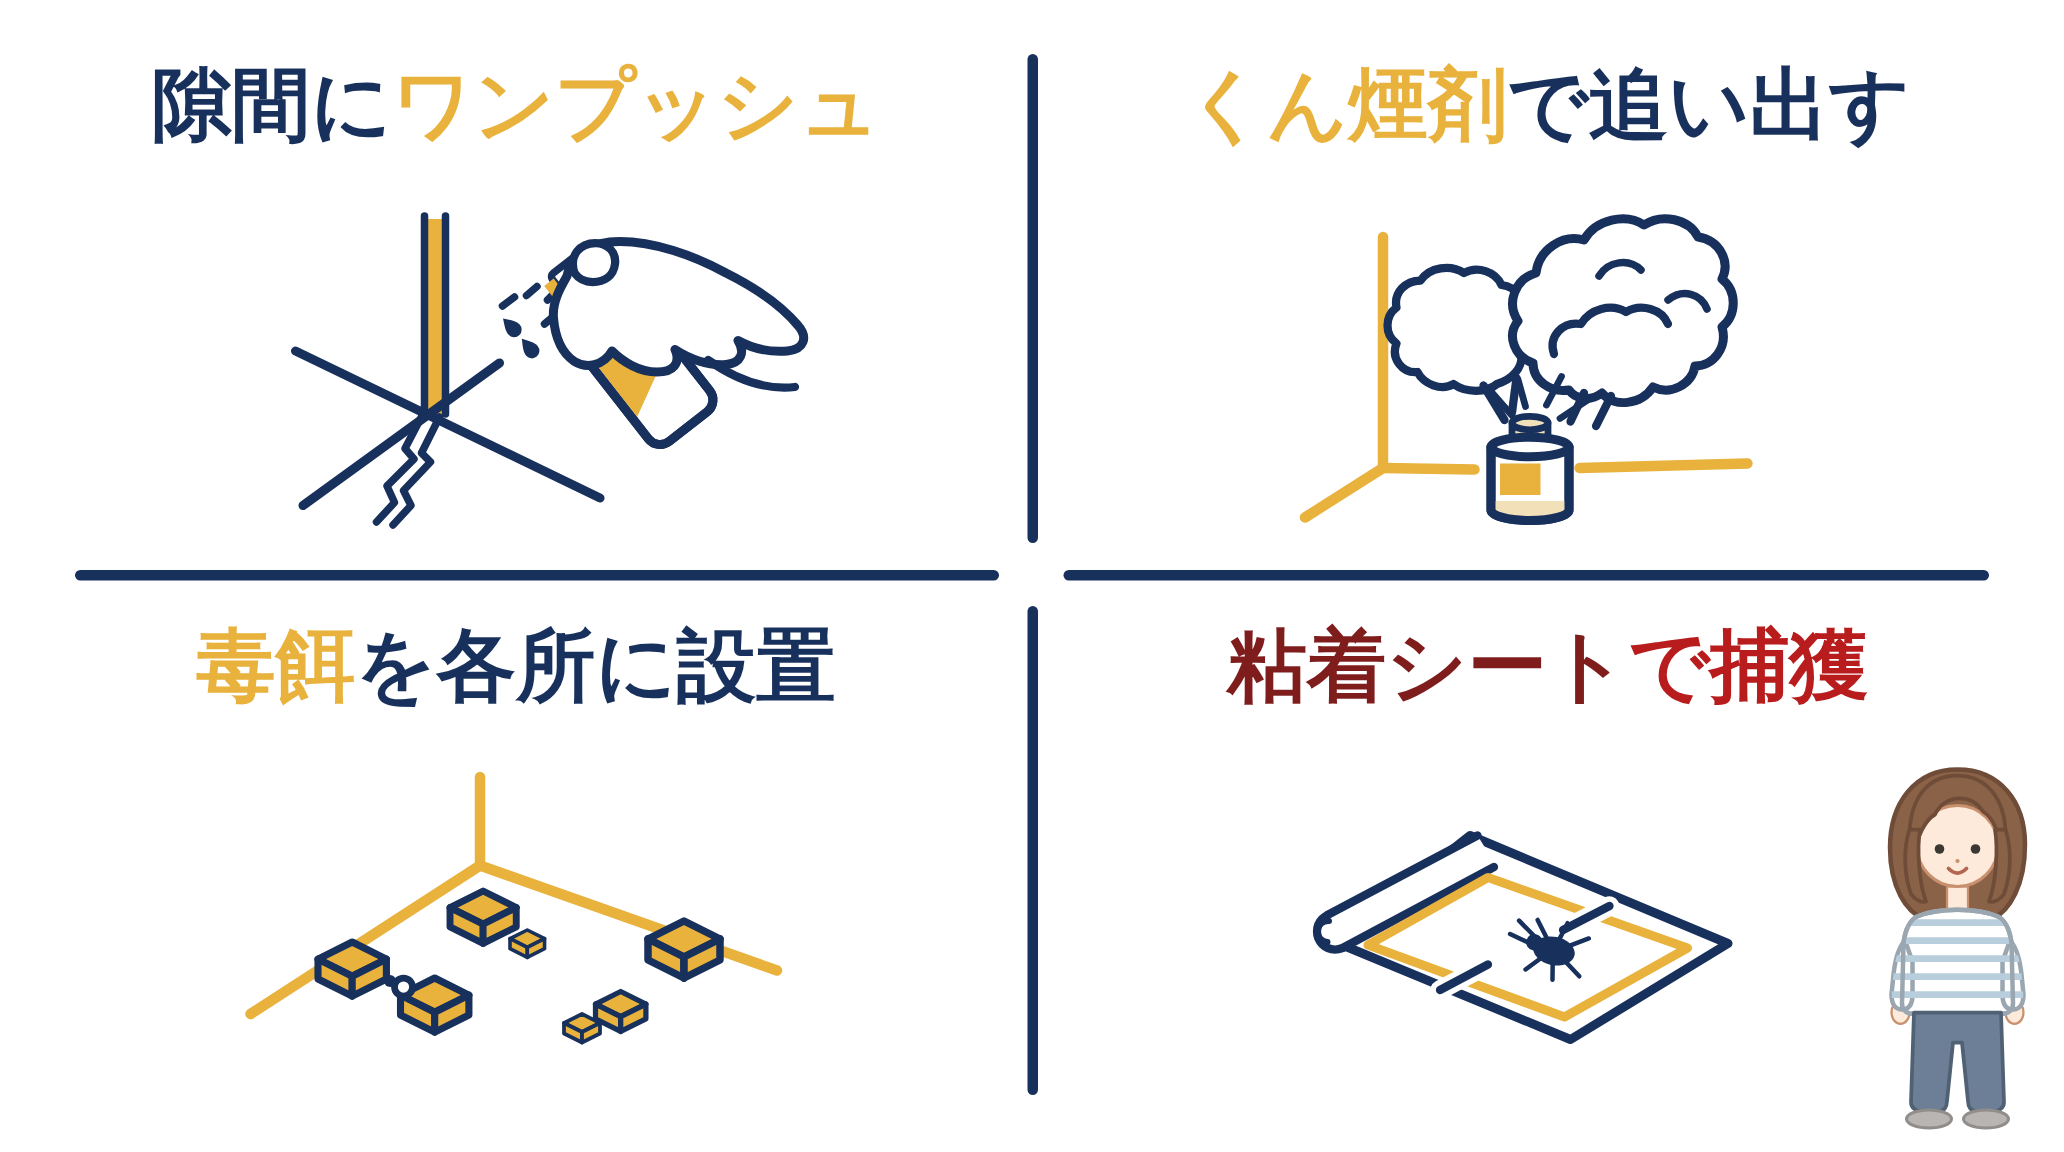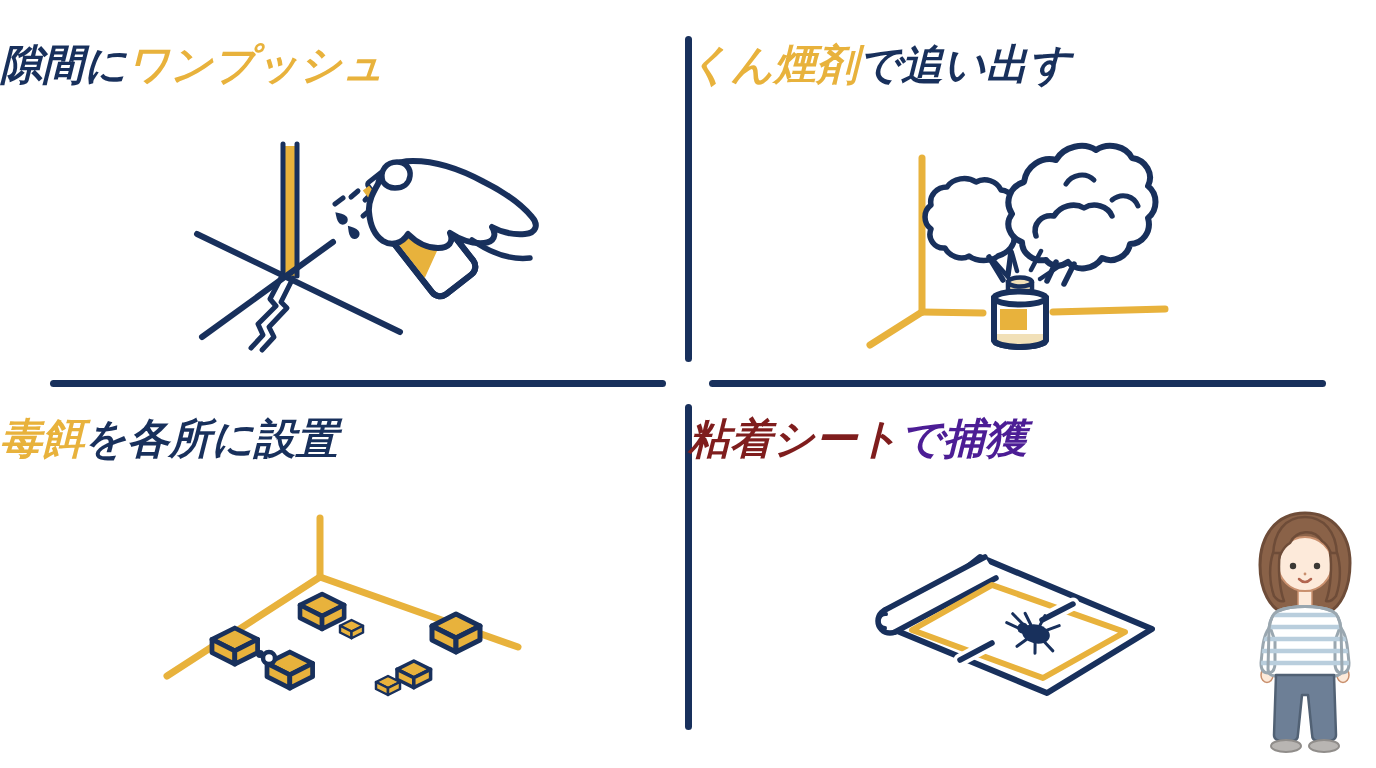--- a/index.html
+++ b/index.html
@@ -1,20 +1,20 @@
 <!DOCTYPE html>
 <html style="--background: #ffffff; --navy: #18305c; --yellow: #e8b23c; --cream: #f1e0b8; --character-hair: #8a6248; --character-hairline: #6e4c38; --character-skin: #fdeada; --character-skinline: #c9906e; --character-stripe: #b9cedd; --character-shirtline: #9aa7b0; --character-pants: #6d7f96; --character-pantsline: #516174; --character-shoes: #b8b5b2; --character-shoesline: #908d8a;"><head>
 <meta charset="utf-8">
 <style>
   html,body{margin:0;padding:0;background:#fff;}
   .canvas{position:relative;width:1376px;height:768px;background:var(--background,#fff);
           overflow:hidden;font-family:"Liberation Sans","DejaVu Sans",sans-serif;}
   .divider{position:absolute;background:var(--navy);border-radius:4px;}
-  .panel-title{position:absolute;width:688px;text-align:left;font-size:42px;font-weight:800;
-               line-height:1.1;white-space:nowrap;letter-spacing:0;font-style:italic;}
+  .panel-title{position:absolute;width:688px;text-align:center;font-size:53px;font-weight:800;
+               line-height:1.1;white-space:nowrap;letter-spacing:0;}
   .illu{position:absolute;}
   
   .nl{stroke:var(--navy);fill:none;stroke-linecap:round;stroke-linejoin:round;}
   .yl{stroke:var(--yellow);fill:none;stroke-linecap:round;stroke-linejoin:round;}
   .nf{fill:var(--navy);}
   .yf{fill:var(--yellow);}
   .wf{fill:#ffffff;}
   .outlined{stroke:var(--navy);stroke-linejoin:round;stroke-linecap:round;}
 </style>
 </head>
@@ -30,21 +30,21 @@
   <div class="panel-title" style="left:0;top:42px;">
     <span style="color: rgb(24, 48, 92);">隙間に</span><span style="color: rgb(232, 178, 60);">ワンプッシュ</span>
   </div>
   <div class="panel-title" style="left:0;top:416px;">
     <span style="color: rgb(232, 178, 60);">毒餌</span><span style="color: rgb(24, 48, 92);">を各所に設置</span>
   </div>
   <div class="panel-title" style="left:688px;top:42px;">
     <span style="color: rgb(232, 178, 60);">くん煙剤</span><span style="color: rgb(24, 48, 92);">で追い出す</span>
   </div>
   <div class="panel-title" style="left:688px;top:416px;">
-    <span style="color: #7f1d1d;">粘着シート</span><span style="color: #4c1d95;">で捕獲</span>
+    <span style="color: #7f1d1d;">粘着シート</span><span style="color: #b91c1c;">で捕獲</span>
   </div>
 
   <svg class="illu" style="left:120px;top:136px;" width="480" height="238" viewBox="0 0 480 238">
 
     <g>
       <rect x="165" y="10" width="10" height="130" class="yf"></rect>
       <path class="nl" stroke-width="5" d="M163,8 L163,140"></path>
       <path class="nl" stroke-width="5" d="M177,8 L177,140"></path>
     </g>
 

